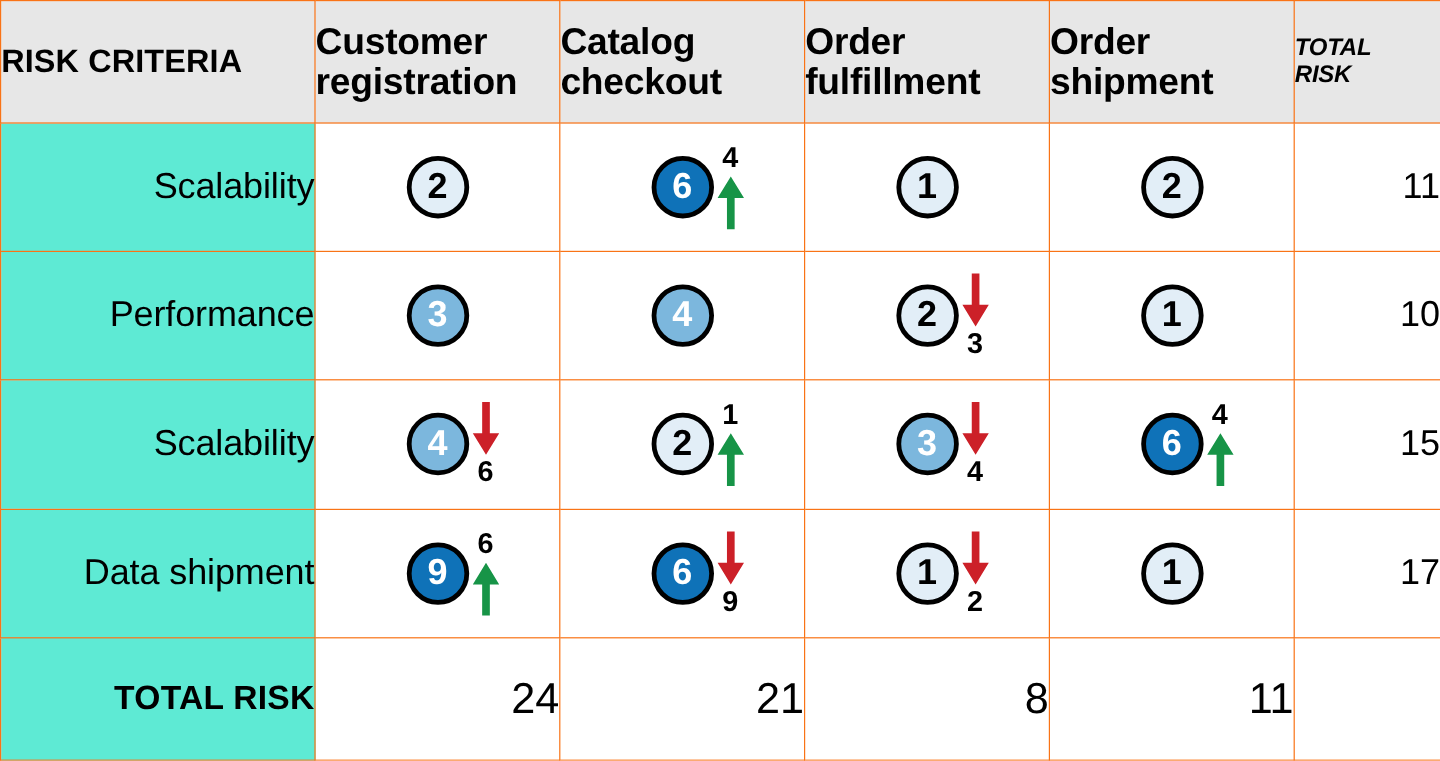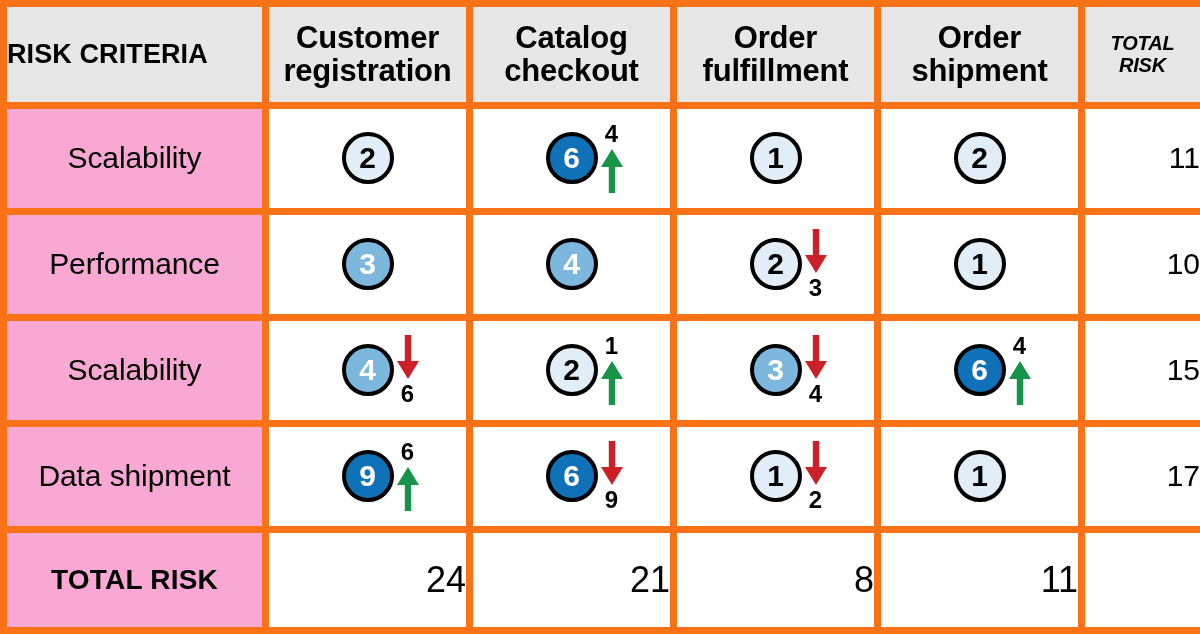--- a/index.html
+++ b/index.html
@@ -17,38 +17,38 @@
   #risk-matrix {
     width: 1200px;
     height: 634px;
     border-collapse: collapse;
     table-layout: fixed;
     background: #ffffff;
   }
 
   #risk-matrix td,
   #risk-matrix th {
-    border: 7px solid #f97316;
+    border: 1px solid #f97316;
     padding: 0;
     margin: 0;
     vertical-align: middle;
     box-sizing: border-box;
   }
 
   
   col.c-criteria { width: 262px; }
   col.c-proc     { width: 204px; }
   col.c-total    { width: 122px; }
 
   
   thead tr { height: 102px; }
   th.hdr {
     background: #e7e7e7;
     color: #000000;
-    text-align: center;
+    text-align: left;
     font-weight: 700;
     font-size: 31px;
     line-height: 1.04;
     letter-spacing: -0.2px;
     font-stretch: condensed;
     padding: 0 4px;
   }
   th.hdr-criteria {
     text-align: left;
     padding-left: 12px;
@@ -60,22 +60,22 @@
     line-height: 1.06;
     font-style: italic;
   }
   .hdr-line { display: block; white-space: nowrap; }
 
   
   tbody tr { height: 88px; }
   tbody tr.total-row { height: 84px; }
 
   td.row-label {
-    background: #f9a8d4;
-    text-align: center;
+    background: #5eead4;
+    text-align: right;
     padding-left: 12px;
     font-size: 30px;
     font-weight: 400;
     color: #000000;
     letter-spacing: -0.1px;
   }
   td.row-label.bold-label {
     font-weight: 700;
     font-size: 28px;
     letter-spacing: 0.2px;

